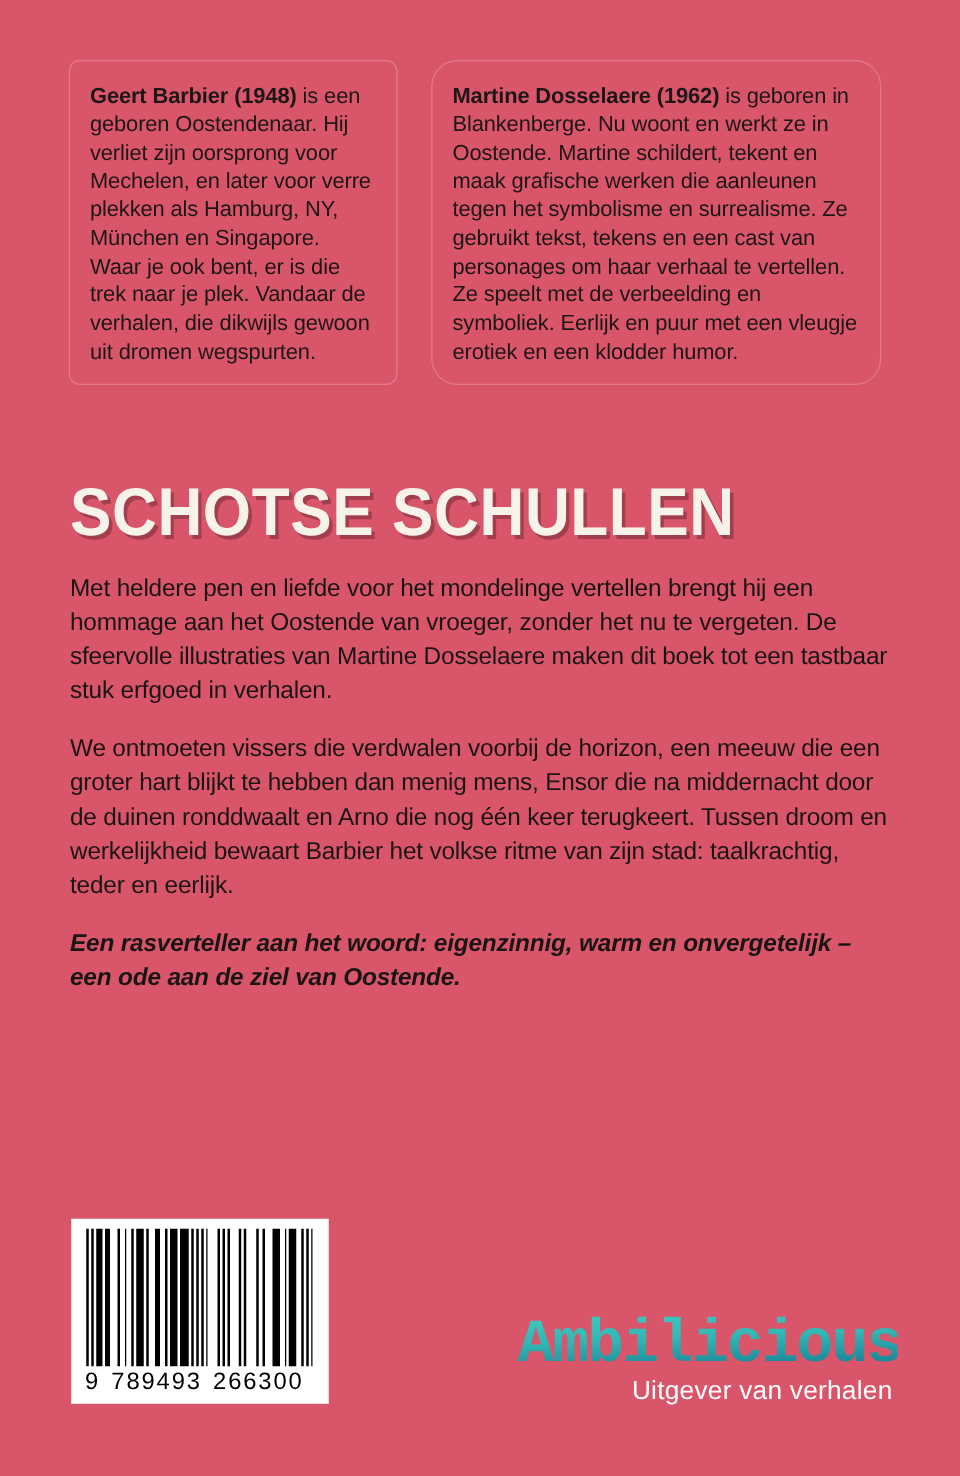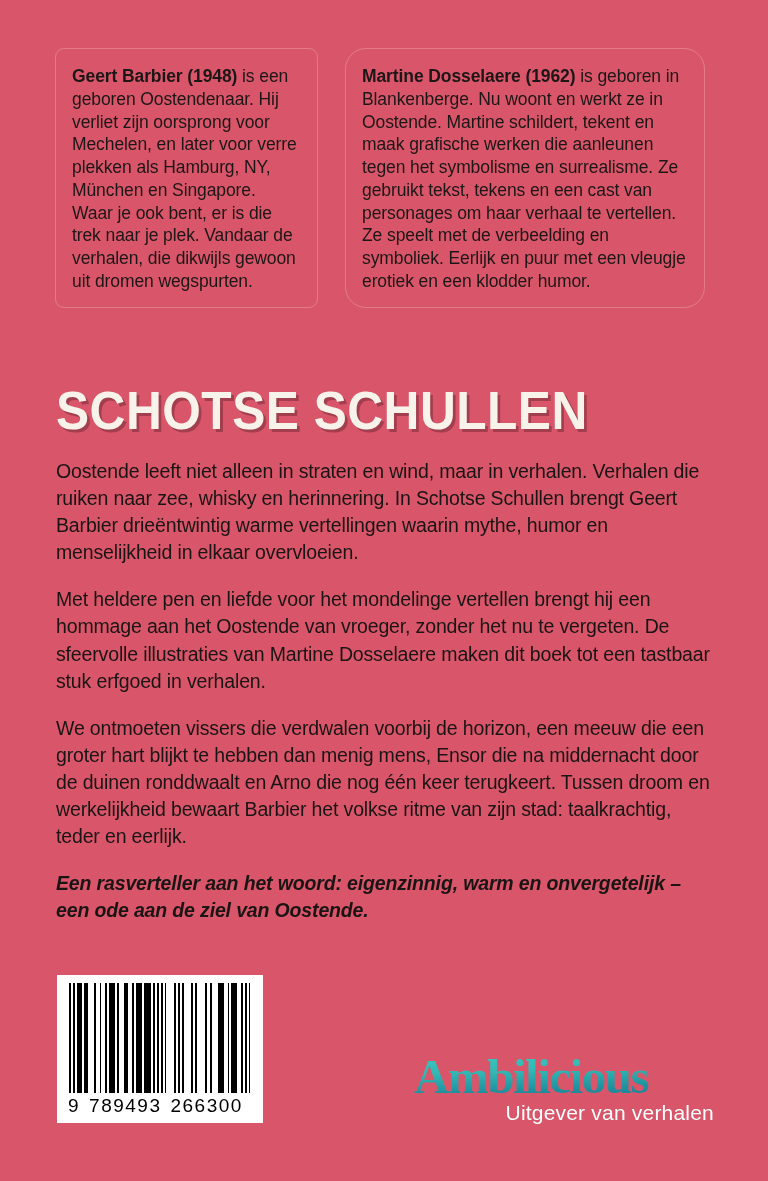--- a/index.html
+++ b/index.html
@@ -125,21 +125,21 @@
   
   .logo {
     position:absolute;
     left:412px;
     top:1052px;
     width:306px;
     text-align:right;
   }
 
   .logo .wordmark {
-    font-family:Liberation Serif, serif;
+    font-family:Liberation Mono, monospace;
     font-weight:bold;
     font-size:49px;
     line-height:1.0;
     letter-spacing:-1.5px;
     background:linear-gradient(178deg,#3ec8c0 0%,#33b7b4 38%,#1f8f9e 72%,#17798e 100%);
     -webkit-background-clip:text;
     background-clip:text;
     color:transparent;
     -webkit-text-fill-color:transparent;
     display:block;
@@ -170,21 +170,20 @@
 
   <div class="bio-box right">
     <span class="who">Martine Dosselaere (1962)</span><span> is geboren in Blankenberge. Nu woont en werkt ze in Oostende. Martine schildert, tekent en maak grafische werken die aanleunen tegen het symbolisme en surrealisme. Ze gebruikt tekst, tekens en een cast van personages om haar verhaal te vertellen. Ze speelt met de verbeelding en symboliek. Eerlijk en puur met een vleugje erotiek en een klodder humor.</span>
   </div>
 
 </div>
 
 <div class="title">SCHOTSE SCHULLEN</div>
 
 <div class="blurb">
-  <p>Oostende leeft niet alleen in straten en wind, maar in verhalen. Verhalen die ruiken naar zee, whisky en herinnering. In Schotse Schullen brengt Geert Barbier drieëntwintig warme vertellingen waarin mythe, humor en menselijkheid in elkaar overvloeien.</p>
   <p>Met heldere pen en liefde voor het mondelinge vertellen brengt hij een hommage aan het Oostende van vroeger, zonder het nu te vergeten. De sfeervolle illustraties van Martine Dosselaere maken dit boek tot een tastbaar stuk erfgoed in verhalen.</p>
   <p>We ontmoeten vissers die verdwalen voorbij de horizon, een meeuw die een groter hart blijkt te hebben dan menig mens, Ensor die na middernacht door de duinen ronddwaalt en Arno die nog één keer terugkeert. Tussen droom en werkelijkheid bewaart Barbier het volkse ritme van zijn stad: taalkrachtig, teder en eerlijk.</p>
   <p class="tagline">Een rasverteller aan het woord: eigenzinnig, warm en onvergetelijk – een ode aan de ziel van Oostende.</p>
 </div>
 
 <div class="barcode">
   <div class="bars">
       <i style="width: 1.05263%;"></i>
       <i style="width: 1.05263%; background: transparent;"></i>
       <i style="width: 1.05263%;"></i>

